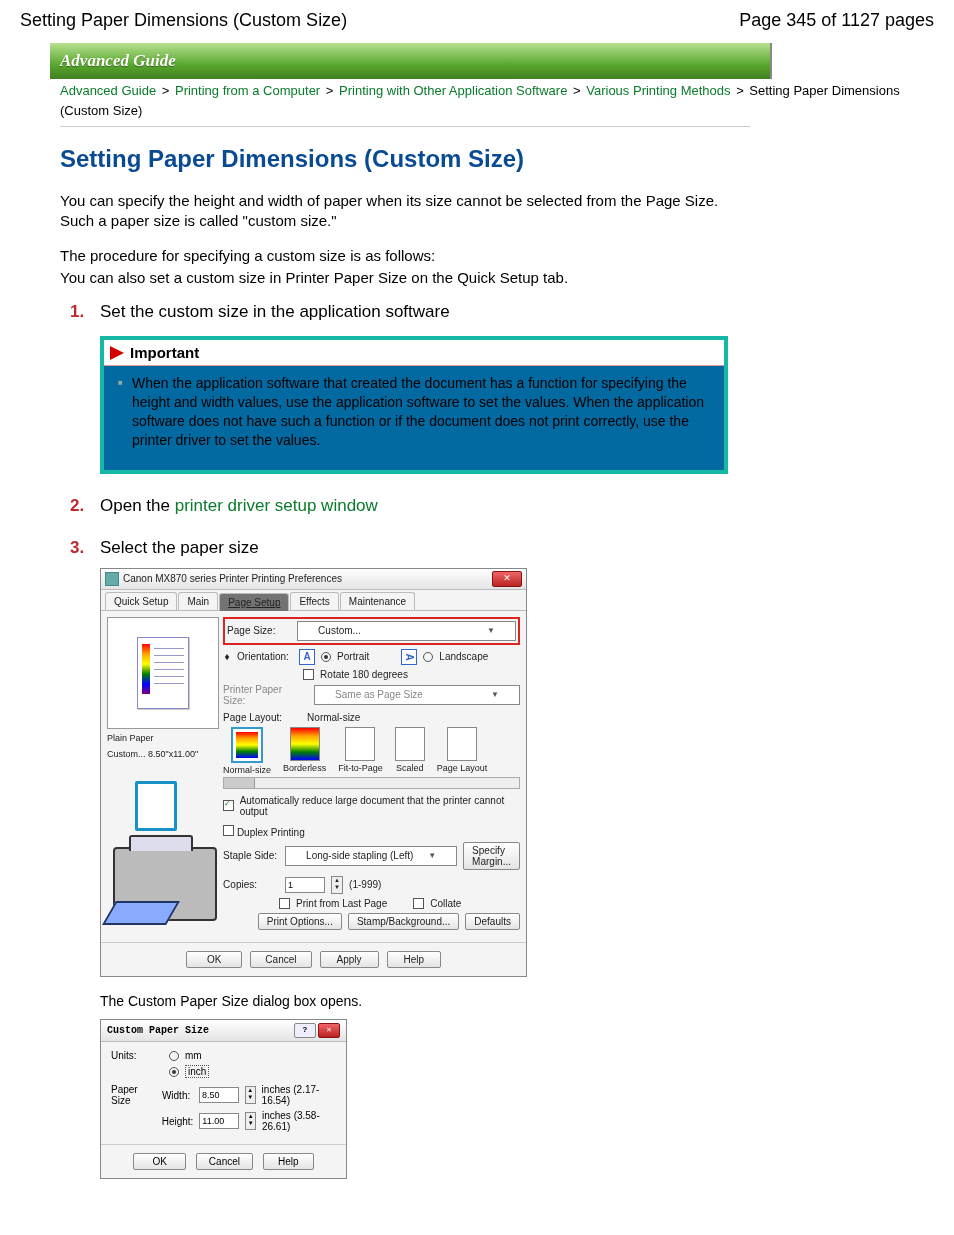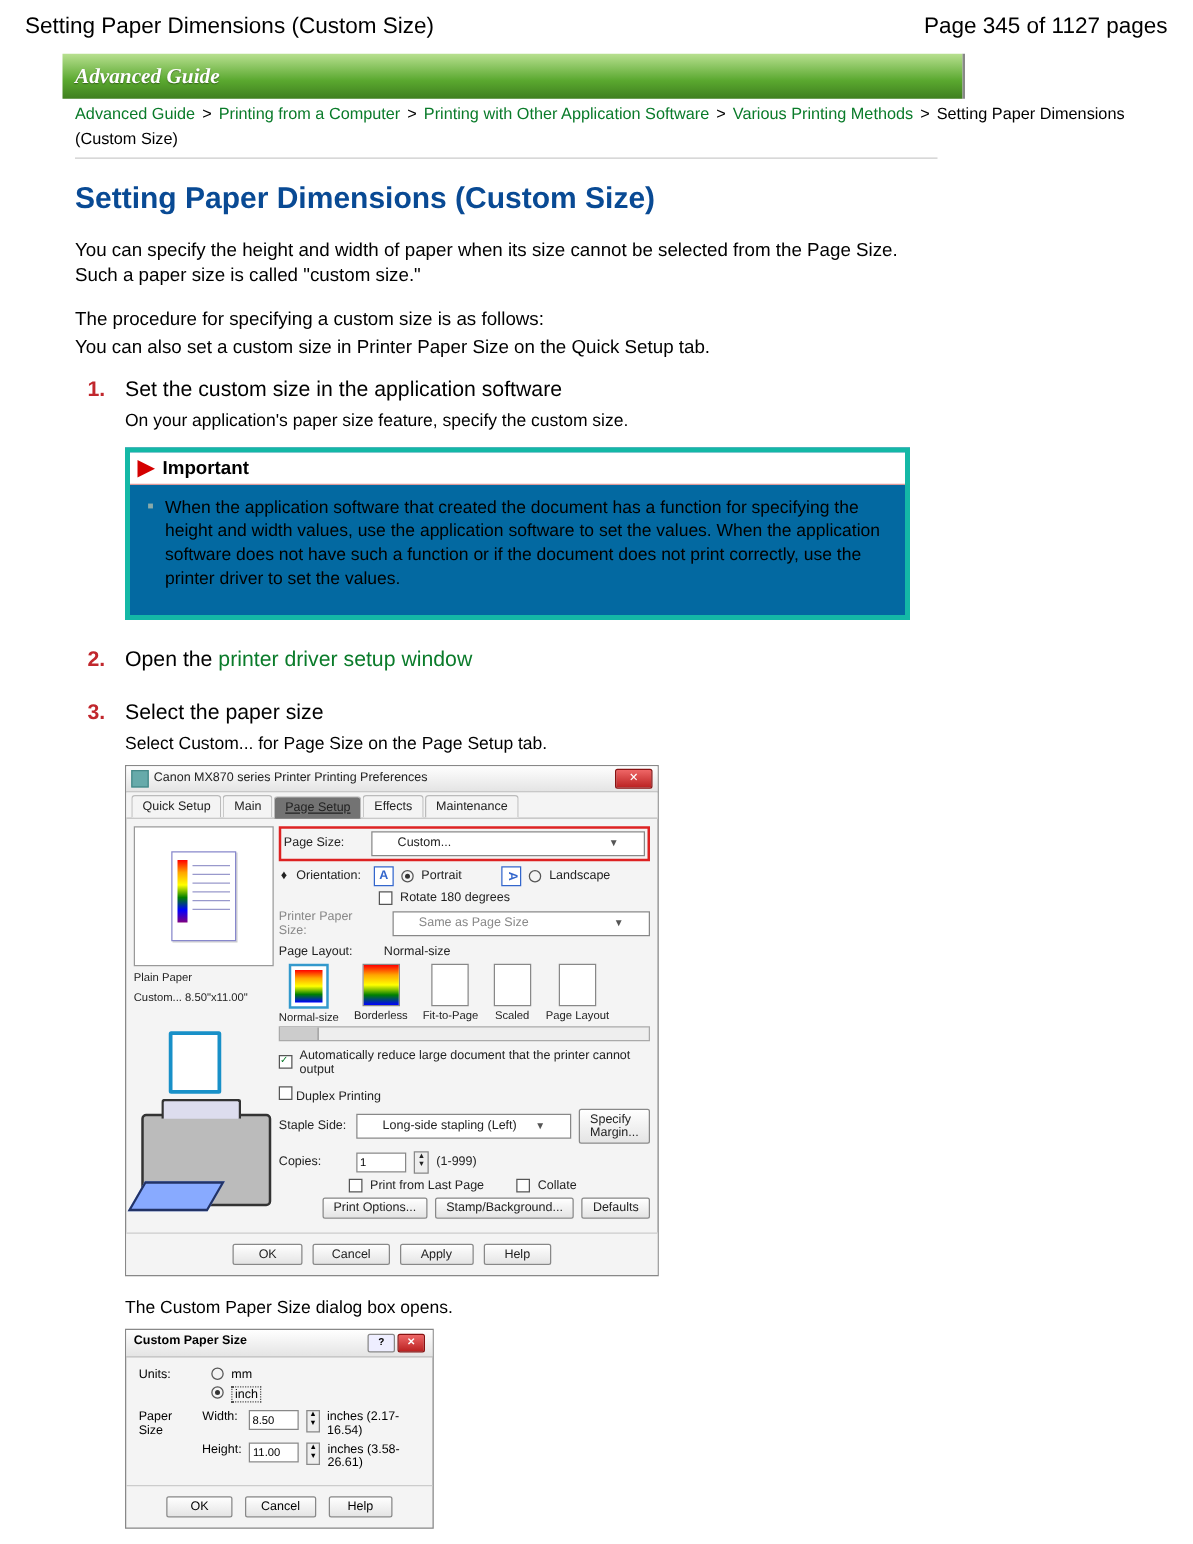--- a/index.html
+++ b/index.html
@@ -84,26 +84,26 @@
   .a-glyph { border:1px solid #36c; color:#36c; font-weight:bold; width:14px; height:14px; font-size:10px; text-align:center; line-height:13px; background:#fff;}
   .layout-strip { display:flex; gap:12px; margin:4px 0 2px 0; }
   .layout-opt { text-align:center; font-size:9px;}
   .layout-opt .thumb { width:28px; height:32px; border:1px solid #888; background:#fff; margin:0 auto 2px; position:relative;}
   .scrollbar-fake { height:10px; border:1px solid #aaa; background:#eee; margin-bottom:6px; position:relative;}
   .scrollbar-fake .thumb { position:absolute; left:0; top:0; width:30px; height:100%; background:#ccc; border-right:1px solid #999;}
   .btn { border:1px solid #888; background:linear-gradient(#fff,#e4e4e4); padding:2px 8px; font-size:10px; border-radius:2px; }
   .btn-row { display:flex; justify-content:flex-end; gap:6px; margin-top:4px;}
   .footer-btns { display:flex; justify-content:center; gap:8px; padding:8px; border-top:1px solid #ccc; background:#f4f4f4;}
   .custom-dialog { width:245px; border:1px solid #888; background:#f4f4f4; font-size:10px; margin-top:10px;}
-  .cd-title { background:linear-gradient(#fff,#e4e4e4); padding:3px 6px; border-bottom:1px solid #bbb; display:flex; justify-content:space-between; align-items:flex-start; font-weight:bold;}
+  .cd-title { background:linear-gradient(#fff,#e4e4e4); padding:3px 6px; border-bottom:1px solid #bbb; display:flex; justify-content:space-between; align-items:center; font-weight:bold;font-family:Liberation Mono, monospace;}
   .cd-title .wbtns { display:flex; gap:2px;}
   .cd-title .wb { width:20px; height:13px; border:1px solid #888; background:#eef; font-size:8px; text-align:center; line-height:11px; border-radius:2px;}
   .cd-title .wb.close { background:linear-gradient(#e66,#b22); color:#fff; border-color:#811;}
   .cd-body { padding:8px 10px;}
-  .cd-row { display:flex; align-items:flex-start; gap:6px; margin-bottom:4px; font-size:10px;}
+  .cd-row { display:flex; align-items:center; gap:6px; margin-bottom:4px; font-size:10px;}
   .cd-row .lbl { width:52px;}
   .cd-row .sublbl { width:36px;}
   .spin { width:34px; border:1px solid #888; background:#fff; height:14px; font-size:9px; padding:0 2px;}
   .spinbtns { width:10px; height:16px; border:1px solid #888; background:#eee; font-size:6px; line-height:7px; text-align:center;}
   .cd-btn-row { display:flex; justify-content:center; gap:10px; padding:8px; border-top:1px solid #ccc;}
 </style>
 </head>
 <body>
 
 <div class="top-row">
@@ -129,39 +129,37 @@
 
 <h1>Setting Paper Dimensions (Custom Size)</h1>
 
 <div class="body-text">You can specify the height and width of paper when its size cannot be selected from the Page Size. Such a paper size is called "custom size."</div>
 <div class="body-text" style="margin-bottom:2px;">The procedure for specifying a custom size is as follows:</div>
 <div class="body-text">You can also set a custom size in Printer Paper Size on the Quick Setup tab.</div>
 
 <ol class="steps">
   <li>
     <div class="step-title">Set the custom size in the application software</div>
-    <div class="step-body">On your application's paper size feature, specify the custom size.</div>
     <div class="important-box">
       <div class="important-head">
         <span class="flag-icon"></span>
         <span>Important</span>
       </div>
       <div class="important-body">When the application software that created the document has a function for specifying the height and width values, use the application software to set the values. When the application software does not have such a function or if the document does not print correctly, use the printer driver to set the values.</div>
     </div>
   </li>
 
   <li>
     <div class="step-title">
       <span>Open the </span><a href="#">printer driver setup window</a>
     </div>
   </li>
 
   <li>
     <div class="step-title">Select the paper size</div>
-    <div class="step-body">Select Custom... for Page Size on the Page Setup tab.</div>
 
     <div class="shot">
       <div class="pref-window">
         <div class="titlebar">
           <div class="titlebar-left">
             <span class="tiny-icon"></span>
             <span>Canon MX870 series Printer Printing Preferences</span>
           </div>
           <div class="close-btn">✕</div>
         </div>

